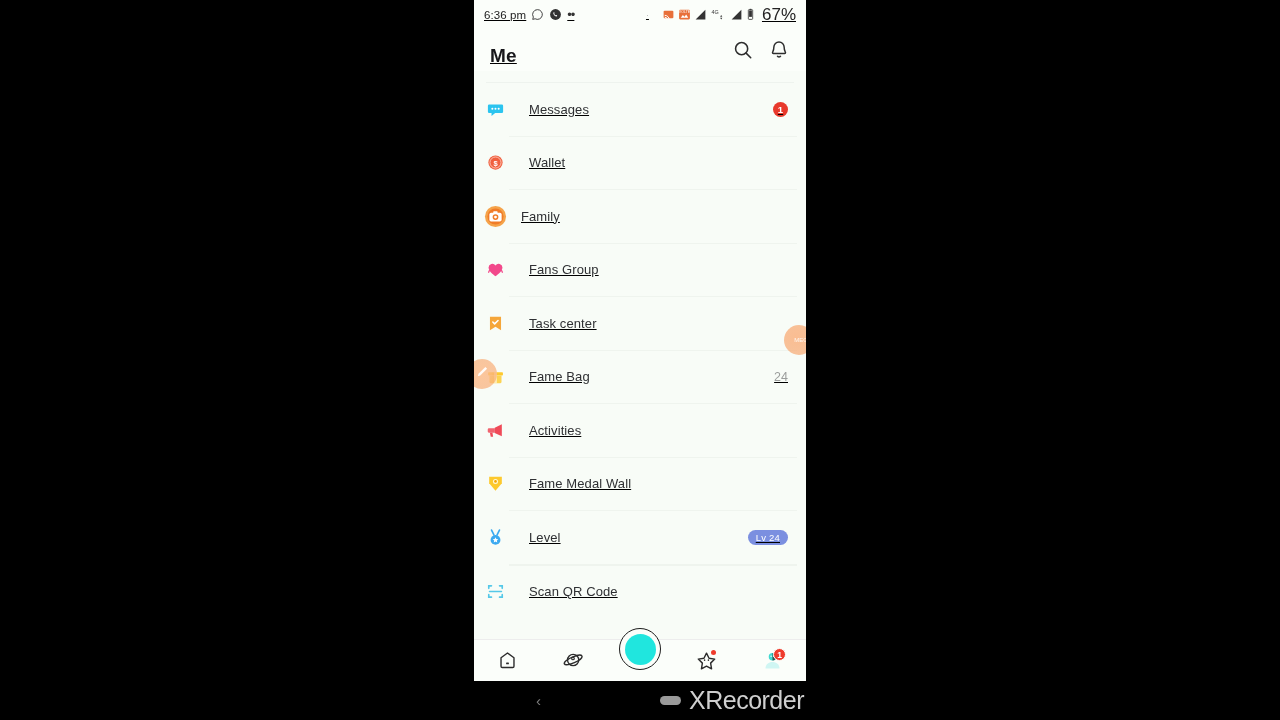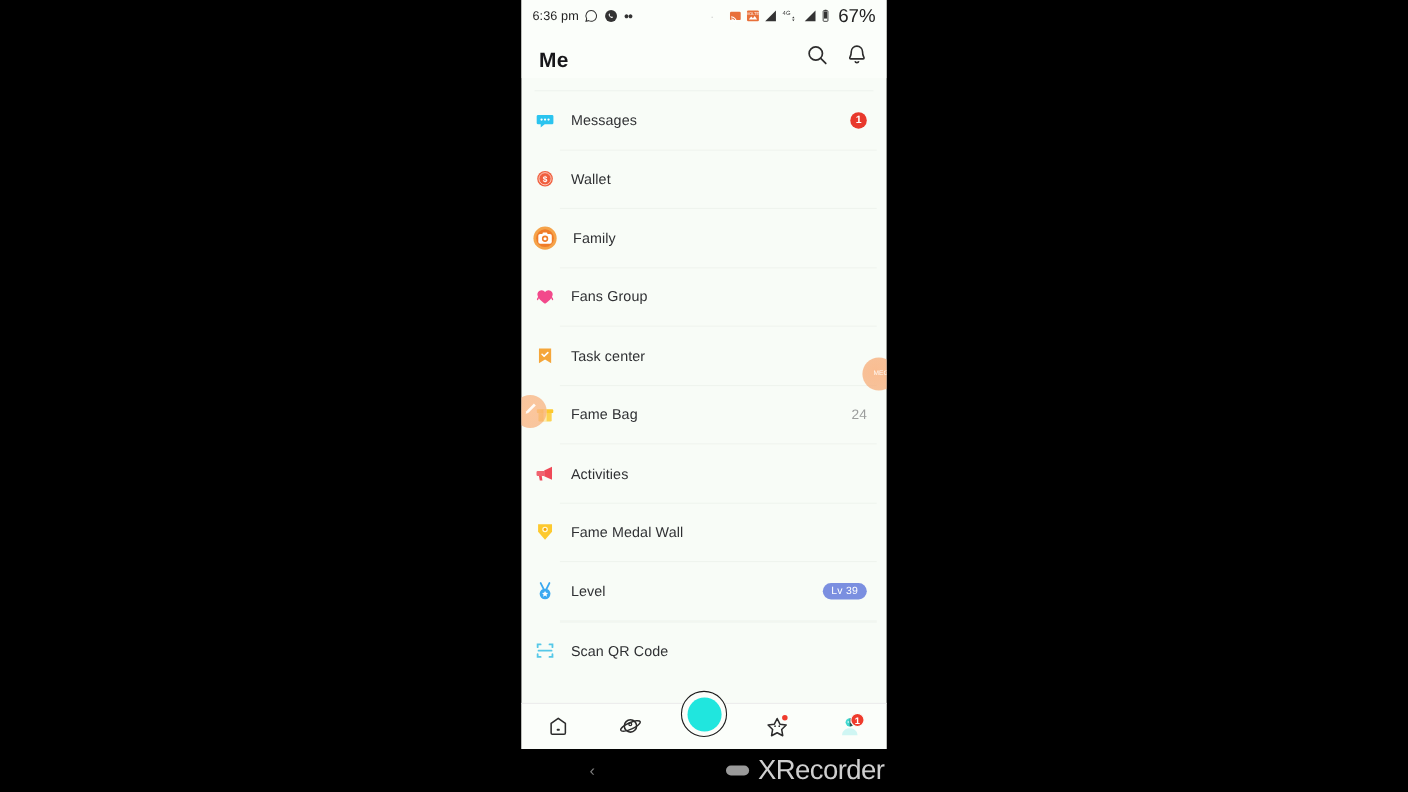--- a/index.html
+++ b/index.html
@@ -11,20 +11,21 @@
   }
   #stage { position: relative; width: 1280px; height: 720px; background: #000; }
 
   
   .phone {
     position: absolute;
     left: 474px; top: 0;
     width: 332px; height: 681px;
     background: #f8fcf7;
     overflow: hidden;
+    text-decoration: underline;
   }
 
   
   .statusbar {
     height: 29px;
     display: flex; align-items: center;
     padding: 0 10px;
     font-size: 11.5px;
     color: #2b2b2b;
     background: #fbfefa;
@@ -54,21 +55,21 @@
   
   .list { padding-top: 0px; position: relative; }
   .row {
     position: relative;
     height: 52.5px;
     display: flex; align-items: center;
     padding: 0 18px 0 12px;
   }
   .row .ri { width: 19px; height: 19px; flex: 0 0 19px; display: block; }
   .row .rl {
-    margin-left: 14px;
+    margin-left: 24px;
     font-size: 13px;
     color: #2f3033;
     letter-spacing: .1px;
   }
   .row .rr { margin-left: auto; display: flex; align-items: center; }
   .sep { height: 1px; background: #eff4ee; margin-left: 35px; margin-right: 9px; }
 
   .badge-dot {
     width: 15px; height: 15px; border-radius: 50%;
     background: #e8392c;
@@ -346,21 +347,21 @@
       <div class="row">
         <span class="ri">
           <svg viewBox="0 0 24 24" width="19" height="19">
               <path d="M7 2.6l3 6M17 2.6l-3 6" stroke="#3ba9f0" stroke-width="2.1" fill="none" stroke-linecap="round"></path>
               <circle cx="12" cy="15" r="6.2" fill="#3ba9f0"></circle>
               <path d="M12 11.6l1.1 2.2 2.4.3-1.8 1.7.5 2.4-2.2-1.2-2.2 1.2.5-2.4-1.8-1.7 2.4-.3z" fill="#fff"></path>
             </svg>
         </span>
         <span class="rl">Level</span>
         <span class="rr">
-          <span class="lv-pill">Lv 39</span>
+          <span class="lv-pill">Lv 24</span>
         </span>
       </div>
       <div class="sep"></div>
 
       <div class="sep"></div>
 
       <div class="row">
         <span class="ri">
           <svg viewBox="0 0 24 24" width="19" height="19">
               <g fill="none" stroke="#55c8e8" stroke-width="2.1" stroke-linecap="round">

